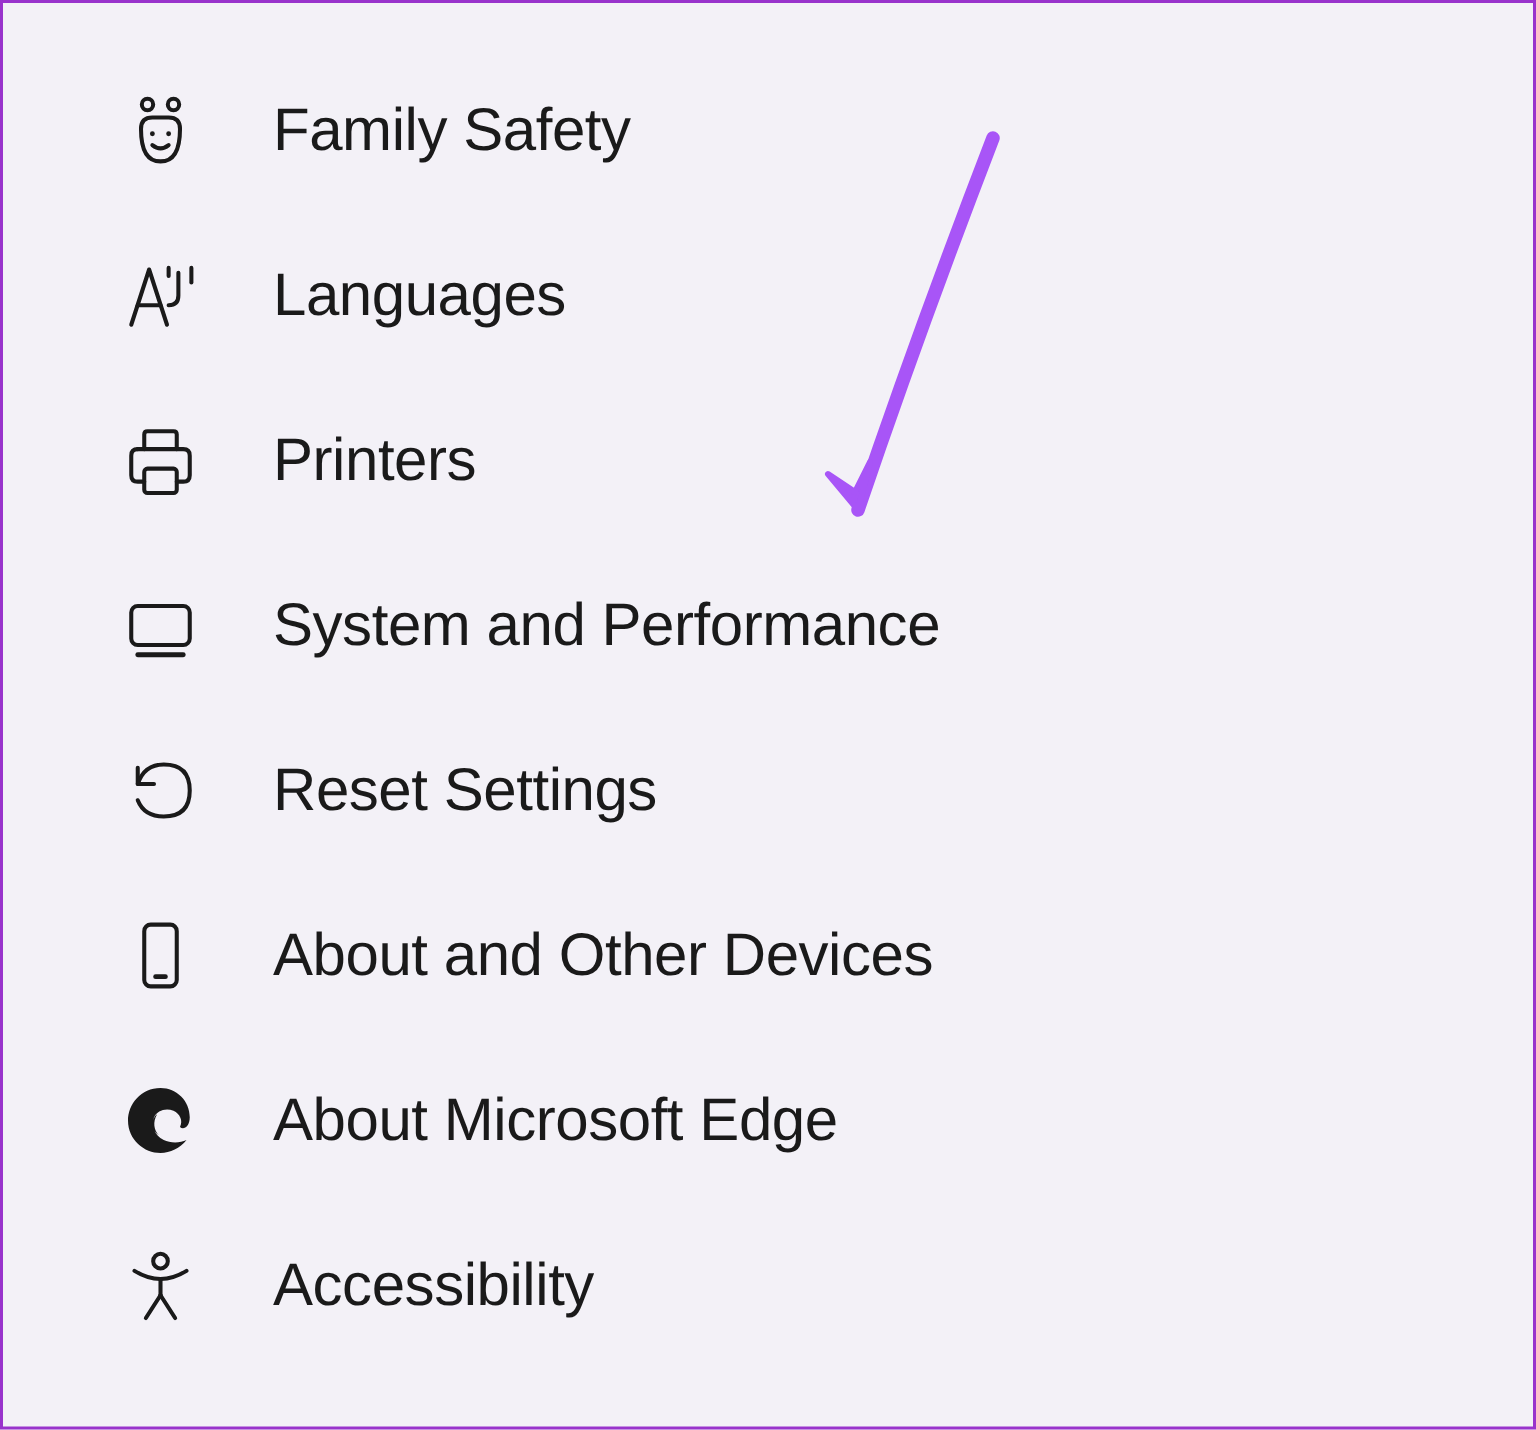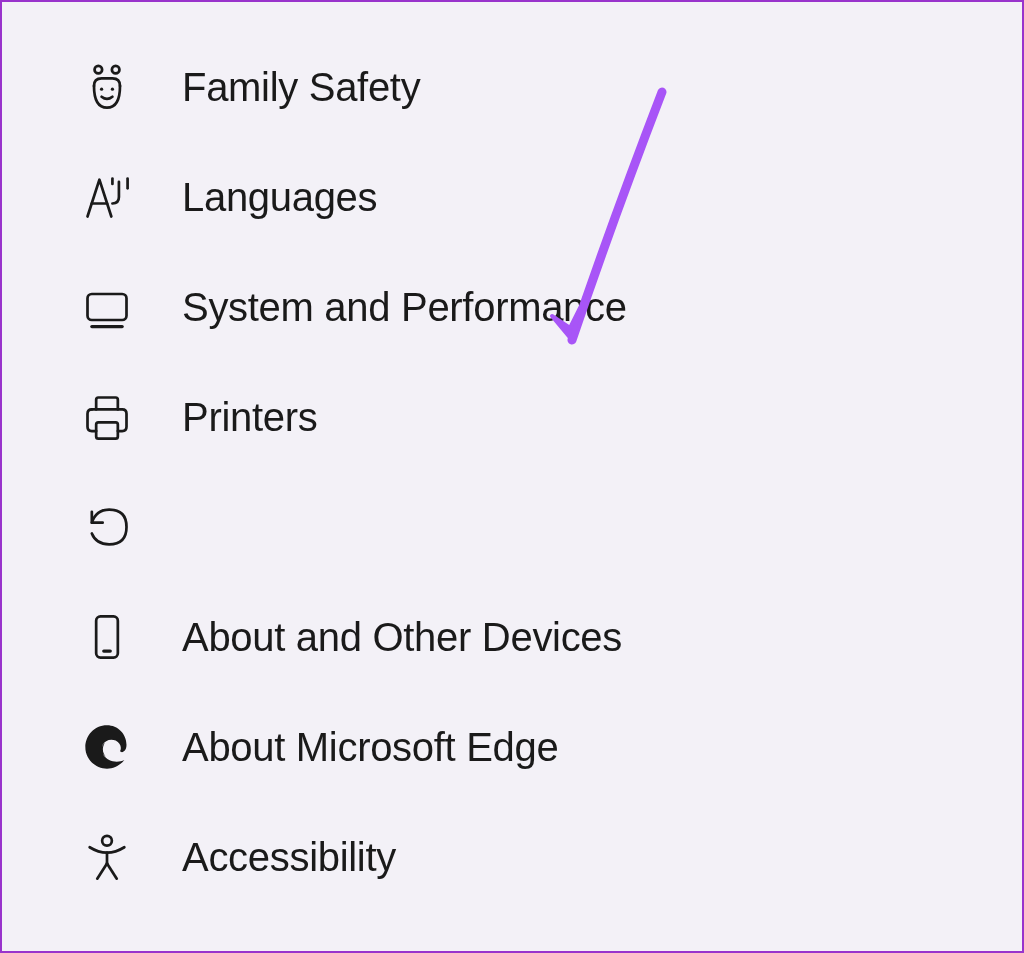--- a/index.html
+++ b/index.html
@@ -89,46 +89,47 @@
         <path d="M43 7 L43 16"></path>
         <path d="M35 10 L35 24 Q35 30 29 30"></path>
       </svg>
     </span>
     <span class="label">Languages</span>
   </div>
 
   <div class="menu-item">
     <span class="icon-box">
       <svg viewBox="0 0 48 48">
-        <rect x="6" y="12" width="36" height="24" rx="4"></rect>
-        <path d="M10 42 L38 42" stroke-width="3"></path>
-      </svg>
-    </span>
-    <span class="label">System and Performance</span>
-  </div>
-
-  <div class="menu-item">
-    <span class="icon-box">
-      <svg viewBox="0 0 48 48">
         <path d="M14 17 L14 8 Q14 6 16 6 L32 6 Q34 6 34 8 L34 17"></path>
         <path d="M10 17 L38 17 Q42 17 42 21 L42 33 Q42 37 38 37 L34 37"></path>
         <path d="M14 37 L10 37 Q6 37 6 33 L6 21 Q6 17 10 17"></path>
         <rect x="14" y="29" width="20" height="15" rx="2"></rect>
       </svg>
     </span>
     <span class="label">Printers</span>
   </div>
 
   <div class="menu-item">
     <span class="icon-box">
       <svg viewBox="0 0 48 48">
+        <rect x="6" y="12" width="36" height="24" rx="4"></rect>
+        <path d="M10 42 L38 42" stroke-width="3"></path>
+      </svg>
+    </span>
+    <span class="label">System and Performance</span>
+  </div>
+
+  <div class="menu-item">
+    <span class="icon-box">
+      <svg viewBox="0 0 48 48">
         <path d="M10 10 L10 20 L20 20"></path>
         <path d="M10 20 Q14 8 26 8 Q42 8 42 24 Q42 40 26 40 Q14 40 10 30"></path>
       </svg>
     </span>
+    <span class="label">Reset Settings</span>
   </div>
 
   <div class="menu-item">
     <span class="icon-box">
       <svg viewBox="0 0 48 48">
         <rect x="14" y="5" width="20" height="38" rx="4"></rect>
         <path d="M21 37 L27 37" stroke-width="3"></path>
       </svg>
     </span>
     <span class="label">About and Other Devices</span>

